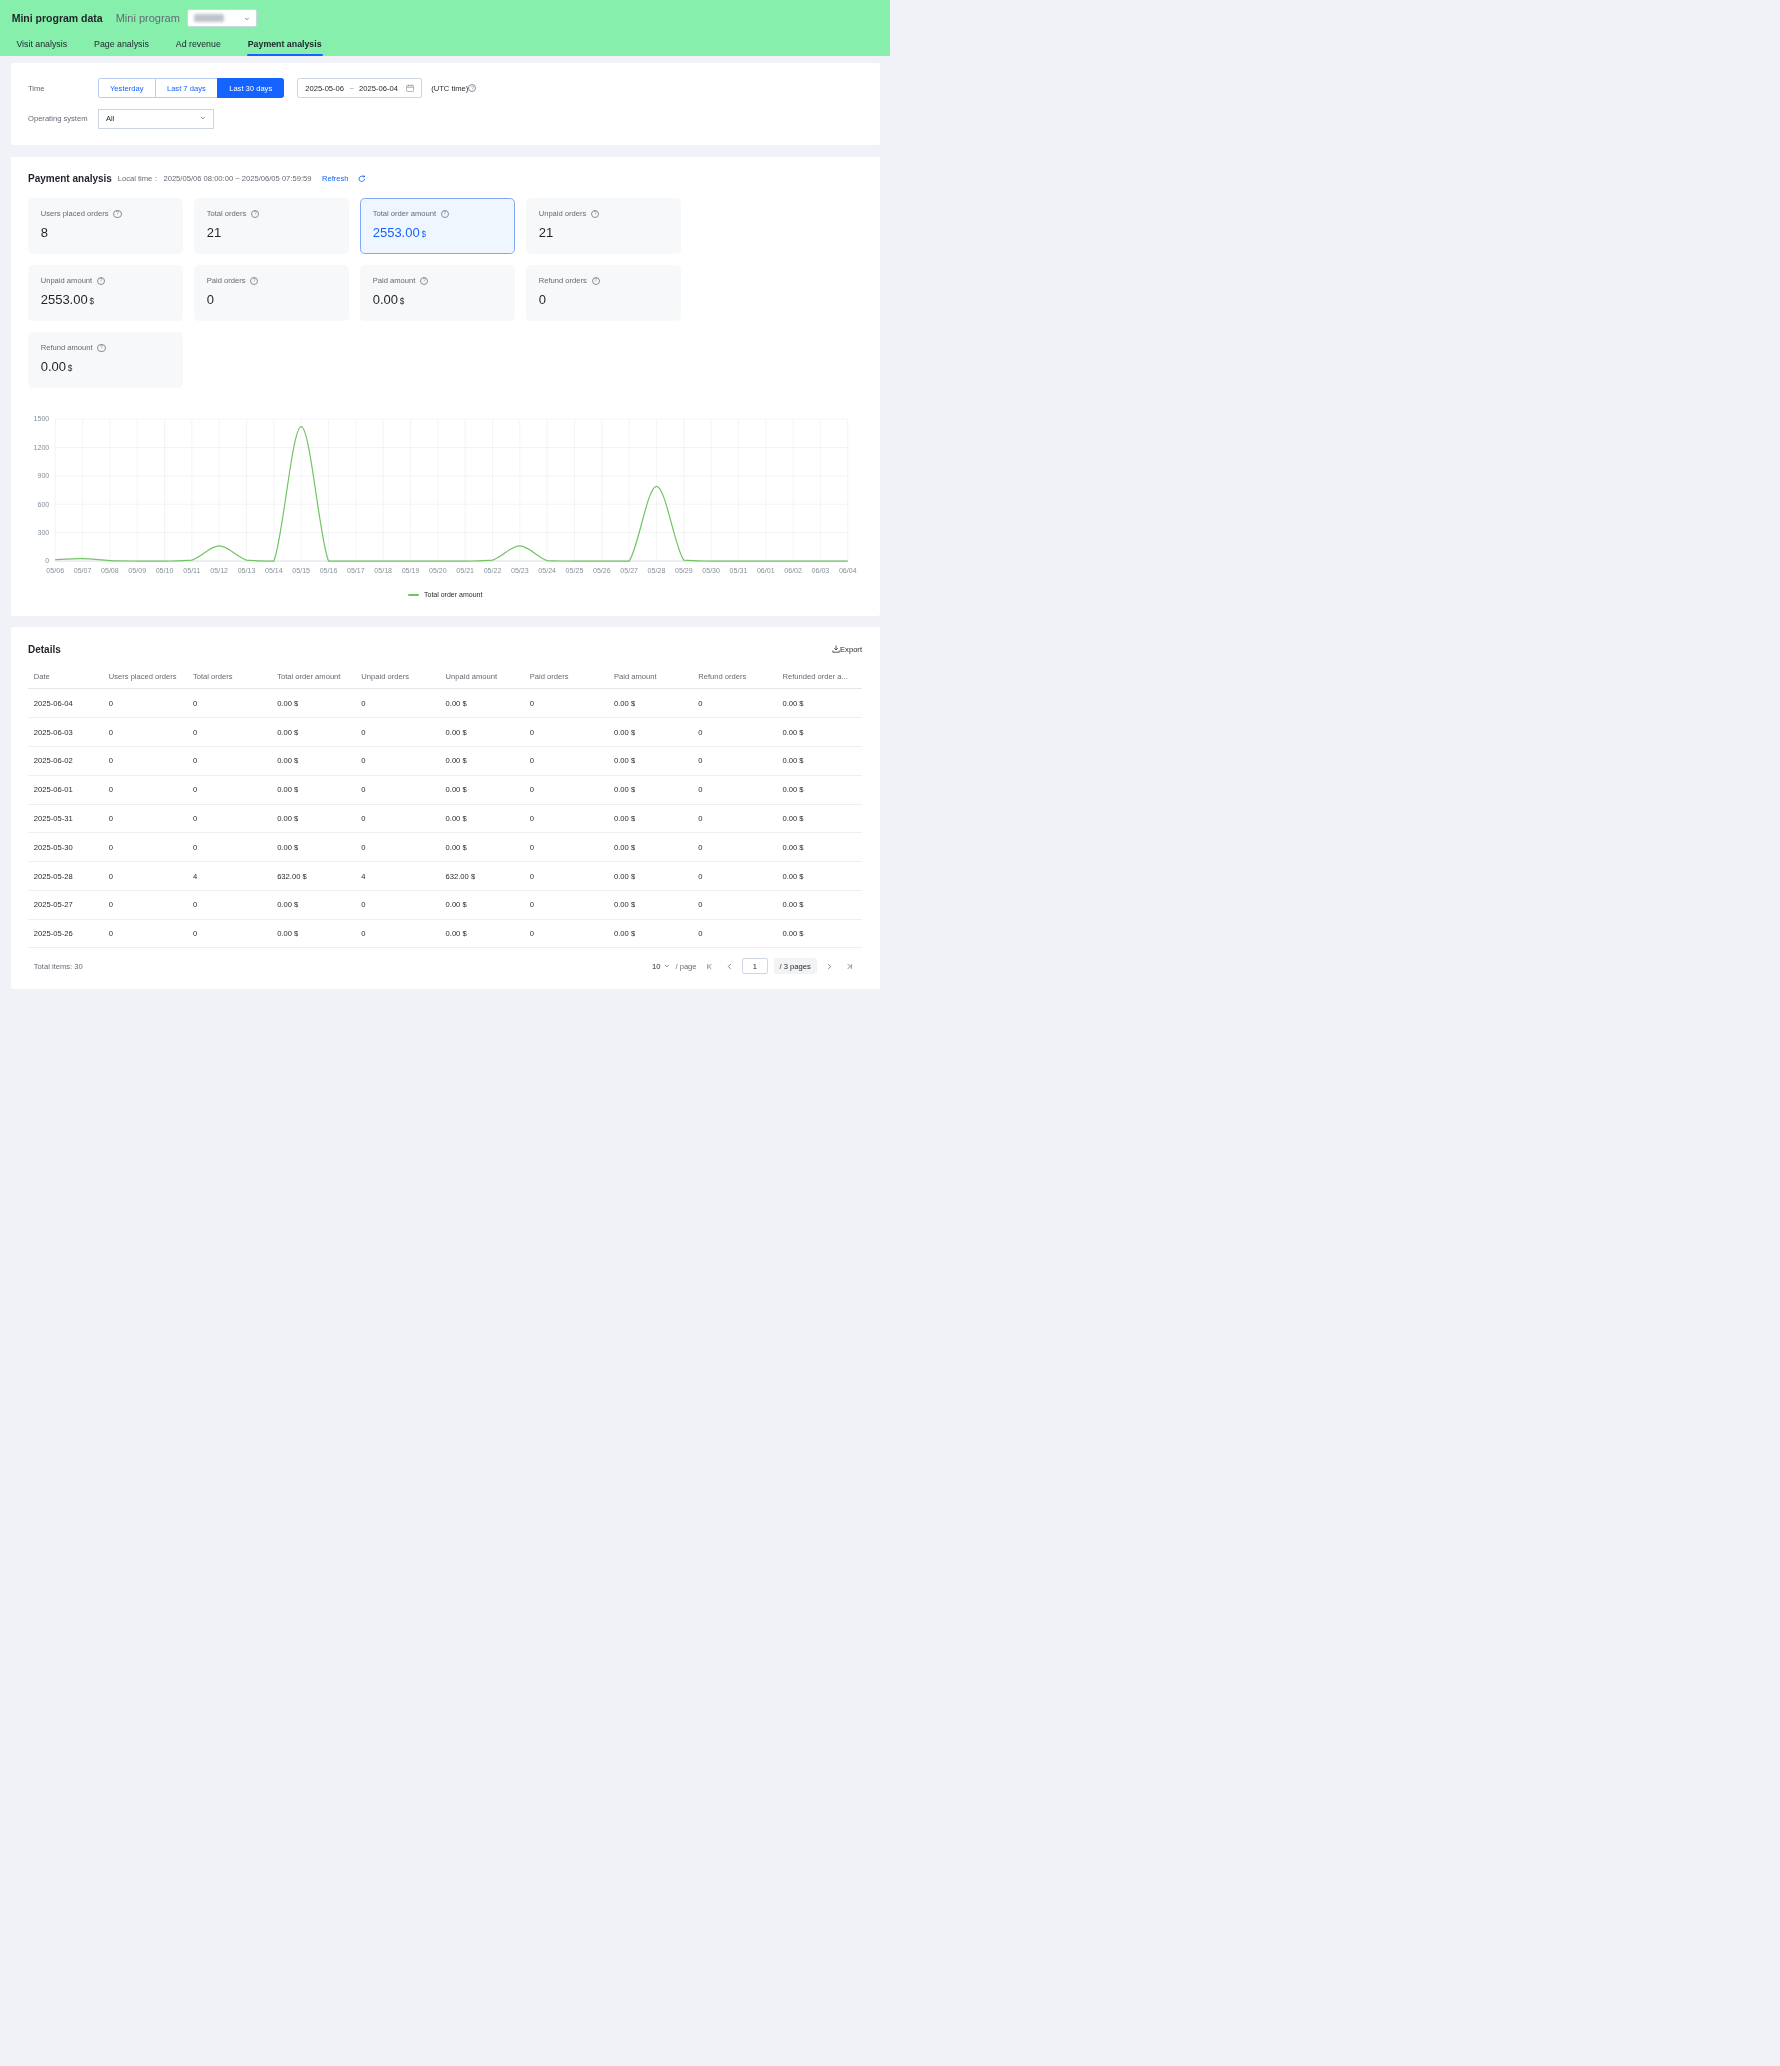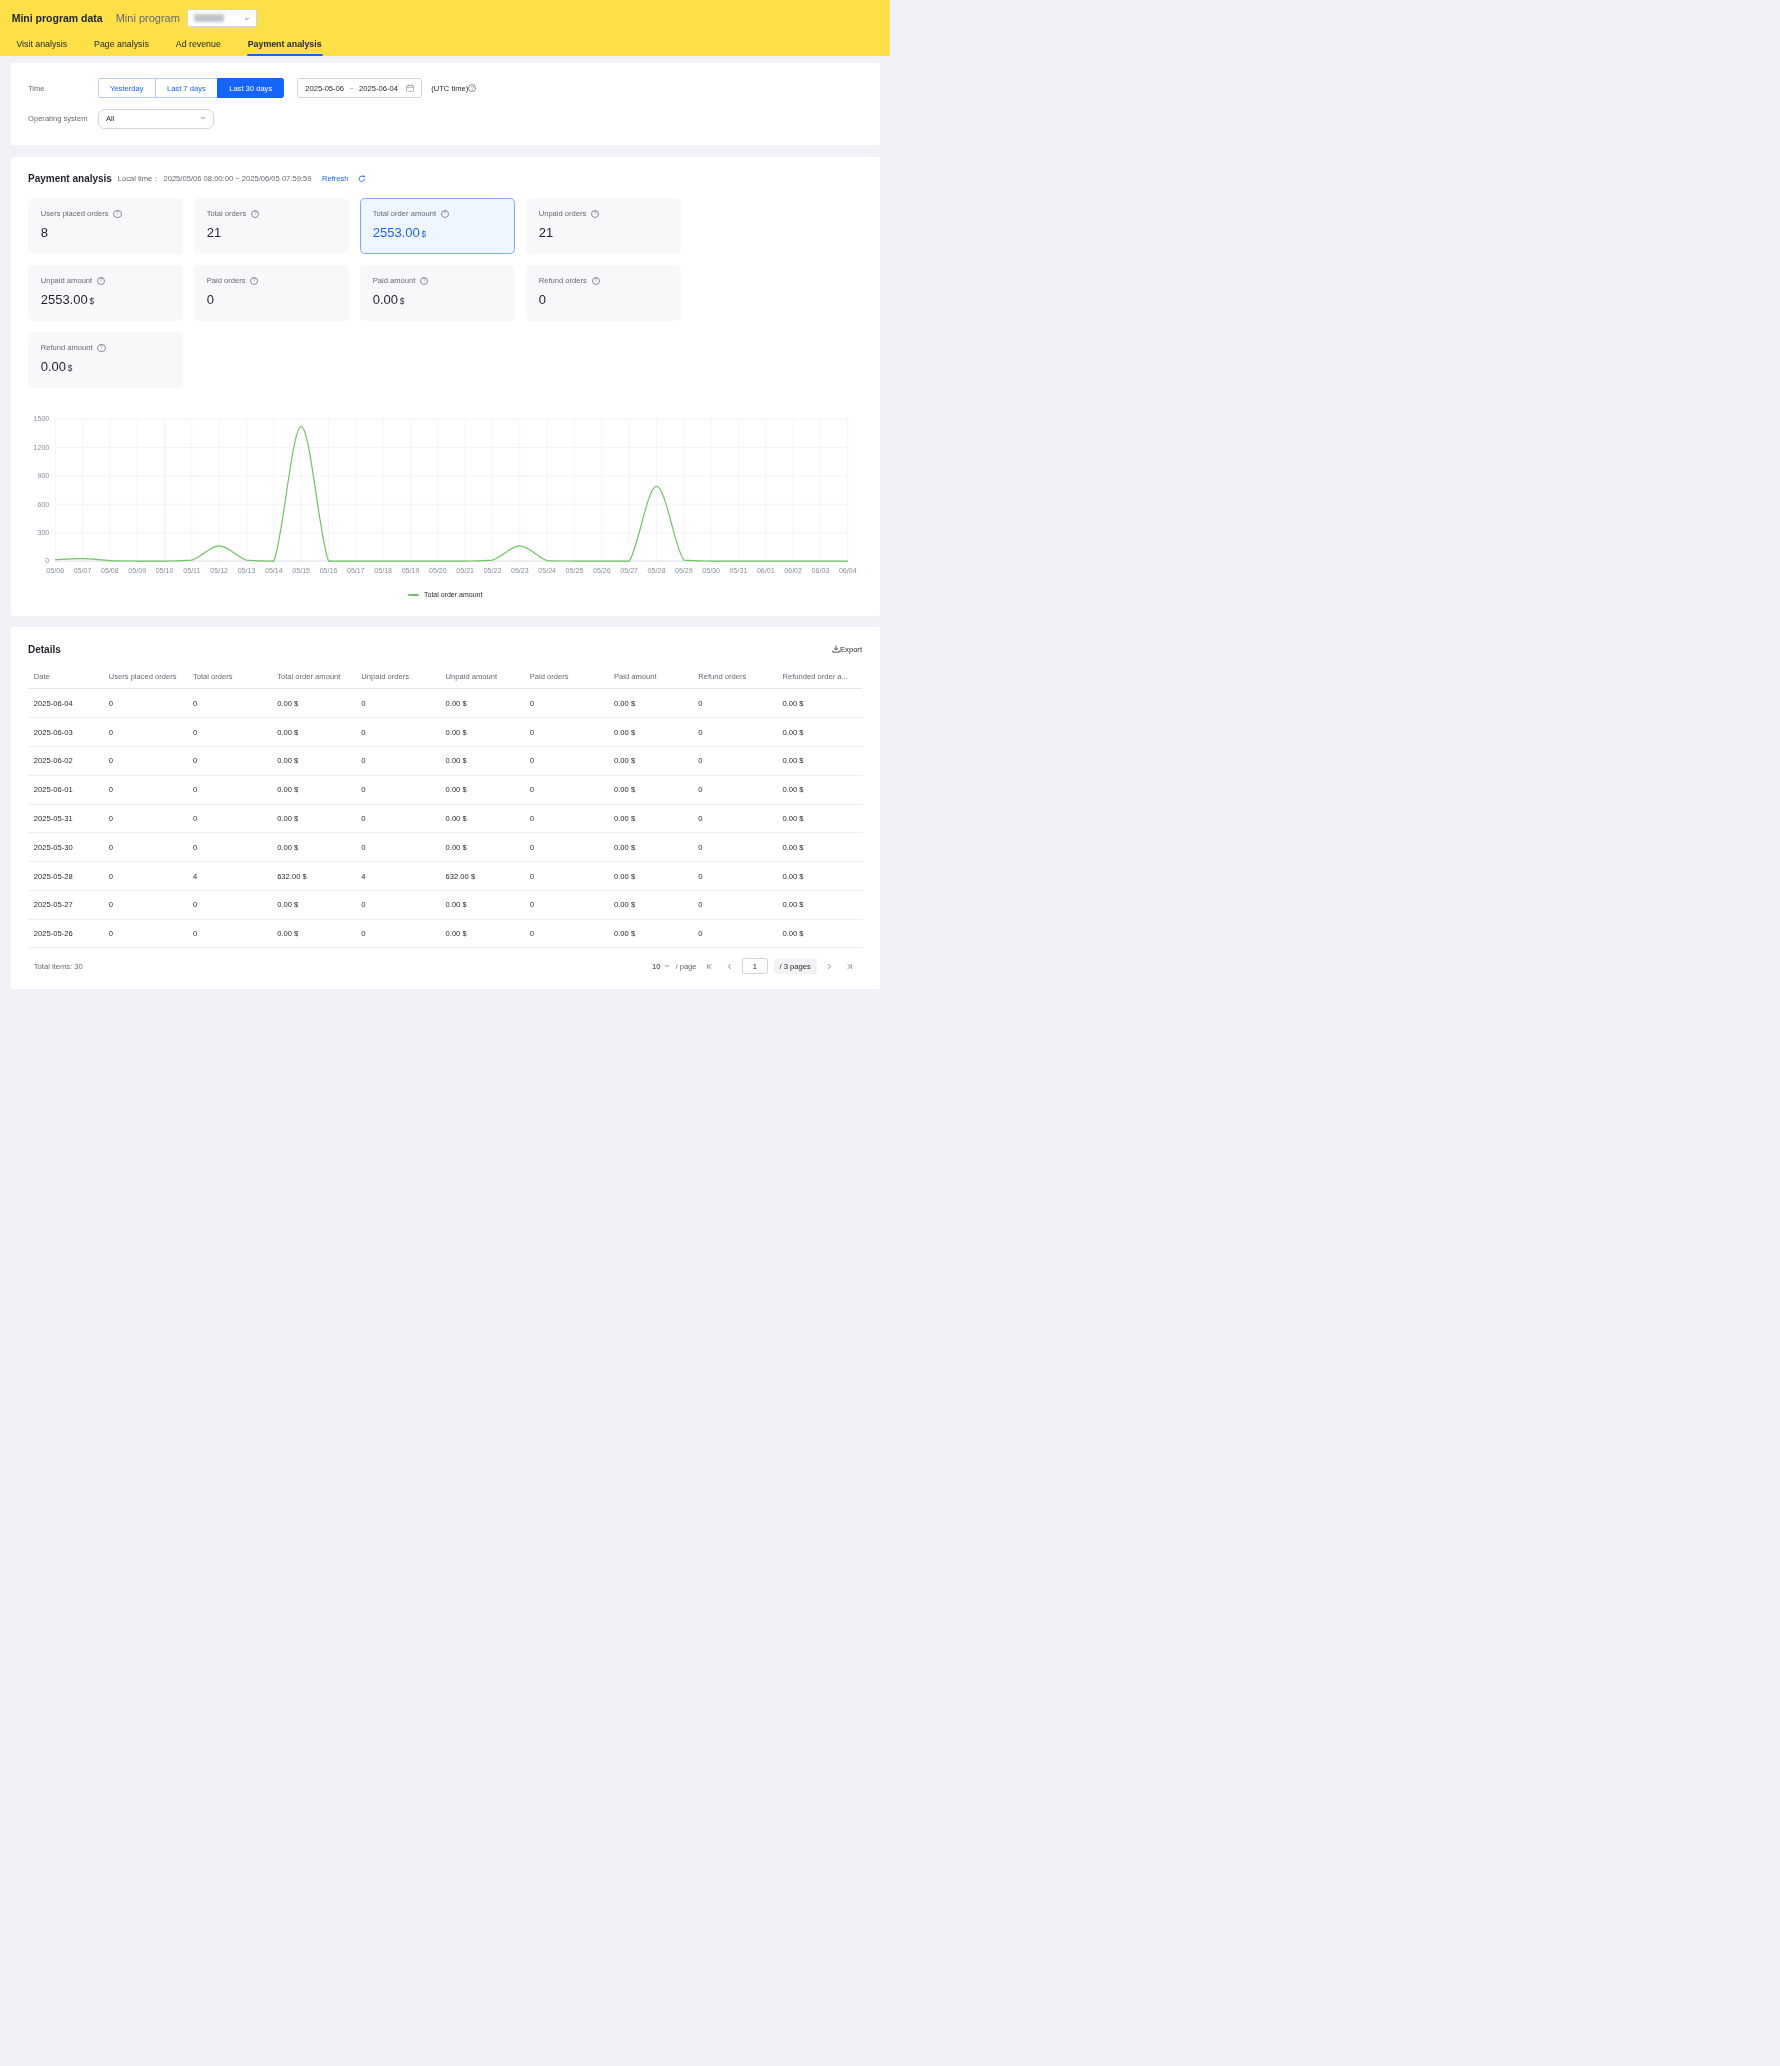--- a/index.html
+++ b/index.html
@@ -1,19 +1,19 @@
 <!DOCTYPE html>
 <html style="font-size:9.4px"><head>
 <meta charset="utf-8">
 <style>
   :root{ --accent:#1664ff; --text:#1f2329; --muted:#646a73; --border:#cdd5e0; --grid:#e9ecf0; }
   *{box-sizing:border-box;margin:0;padding:0}
   body{font-family:"Liberation Sans",sans-serif;background:#f0f2f7;color:var(--text);width:890px}
 
-  .topbar{background:#fde047;padding:9.4px 11.7px 0}
+  .topbar{background:#86efac;padding:9.4px 11.7px 0}
   .header-row{display:flex;align-items:center}
   .page-title{font-size:10.5px;font-weight:700}
   .mp-label{font-size:11px;color:var(--muted);margin-left:13px}
   .mp-select{display:flex;align-items:center;justify-content:space-between;width:70px;height:17.5px;border:0.6px solid var(--border);border-radius:2.3px;padding:0 5.8px;background:#fff;cursor:pointer;margin-left:7px}
   .blur-blob{width:30px;height:7.6px;background:#bfc4cc;border-radius:1.8px;filter:blur(1.5px)}
   .tabs{display:flex;gap:24.6px;margin-top:9.4px;padding:0 3.5px}
   .tab{font-size:8.8px;color:var(--text);padding:2.3px 1.2px 7.6px;cursor:pointer;position:relative}
   .tab.active{font-weight:700}
   .tab.active::after{content:"";position:absolute;left:0;right:0;bottom:0;height:1.8px;background:var(--accent);border-radius:1.2px}
 
@@ -22,21 +22,21 @@
   .filter-row{display:flex;align-items:center}
   .filter-row + .filter-row{margin-top:10.5px}
   .filter-label{width:70px;font-size:7.6px;color:var(--muted);flex:none}
   .seg{display:flex}
   .seg-btn{height:20px;padding:0 11px;font-size:7.6px;display:flex;align-items:center;border:0.6px solid #b9cdf3;color:var(--accent);background:#fff;cursor:pointer;margin-left:-0.6px;font-family:"Liberation Sans",sans-serif}
   .seg-btn:first-child{border-radius:2.3px 0 0 2.3px;margin-left:0}
   .seg-btn:last-child{border-radius:0 2.3px 2.3px 0}
   .seg-btn.active{background:var(--accent);border-color:var(--accent);color:#fff;z-index:1}
   .date-input{margin-left:13px;display:flex;align-items:center;gap:5.3px;height:20px;border:0.6px solid var(--border);border-radius:2.3px;padding:0 7px;font-size:7.6px;cursor:pointer;background:#fff}
   .utc{margin-left:9.4px;font-size:7.6px;color:var(--text);display:flex;align-items:center;gap:0}
-  .select{display:flex;align-items:center;justify-content:space-between;width:116px;height:20px;border:0.6px solid var(--border);border-radius:7px;padding:0 7px;font-size:7.6px;cursor:pointer;background:#fff}
+  .select{display:flex;align-items:center;justify-content:space-between;width:116px;height:20px;border:0.6px solid var(--border);border-radius:0;padding:0 7px;font-size:7.6px;cursor:pointer;background:#fff}
 
   .qicon{width:8.2px;height:8.2px;border:0.7px solid #8a9099;border-radius:50%;color:#8a9099;font-size:5.3px;line-height:1;display:inline-flex;align-items:center;justify-content:center;flex:none;cursor:pointer}
 
   .payment-card{margin-top:11.7px;padding:16.4px 17.5px 17.5px}
   .section-head{display:flex;align-items:center}
   .section-title{font-size:10px;font-weight:700}
   .local-time-label{font-size:7.6px;color:var(--muted);margin-left:5.8px}
   .local-time-value{font-size:7.6px;color:var(--muted);margin-left:3.5px}
   .refresh{margin-left:10.5px;font-size:7.6px;color:var(--accent);display:flex;align-items:center;gap:9px;cursor:pointer}
   .stats{display:grid;grid-template-columns:repeat(4,155px);gap:11px;margin-top:14px}

